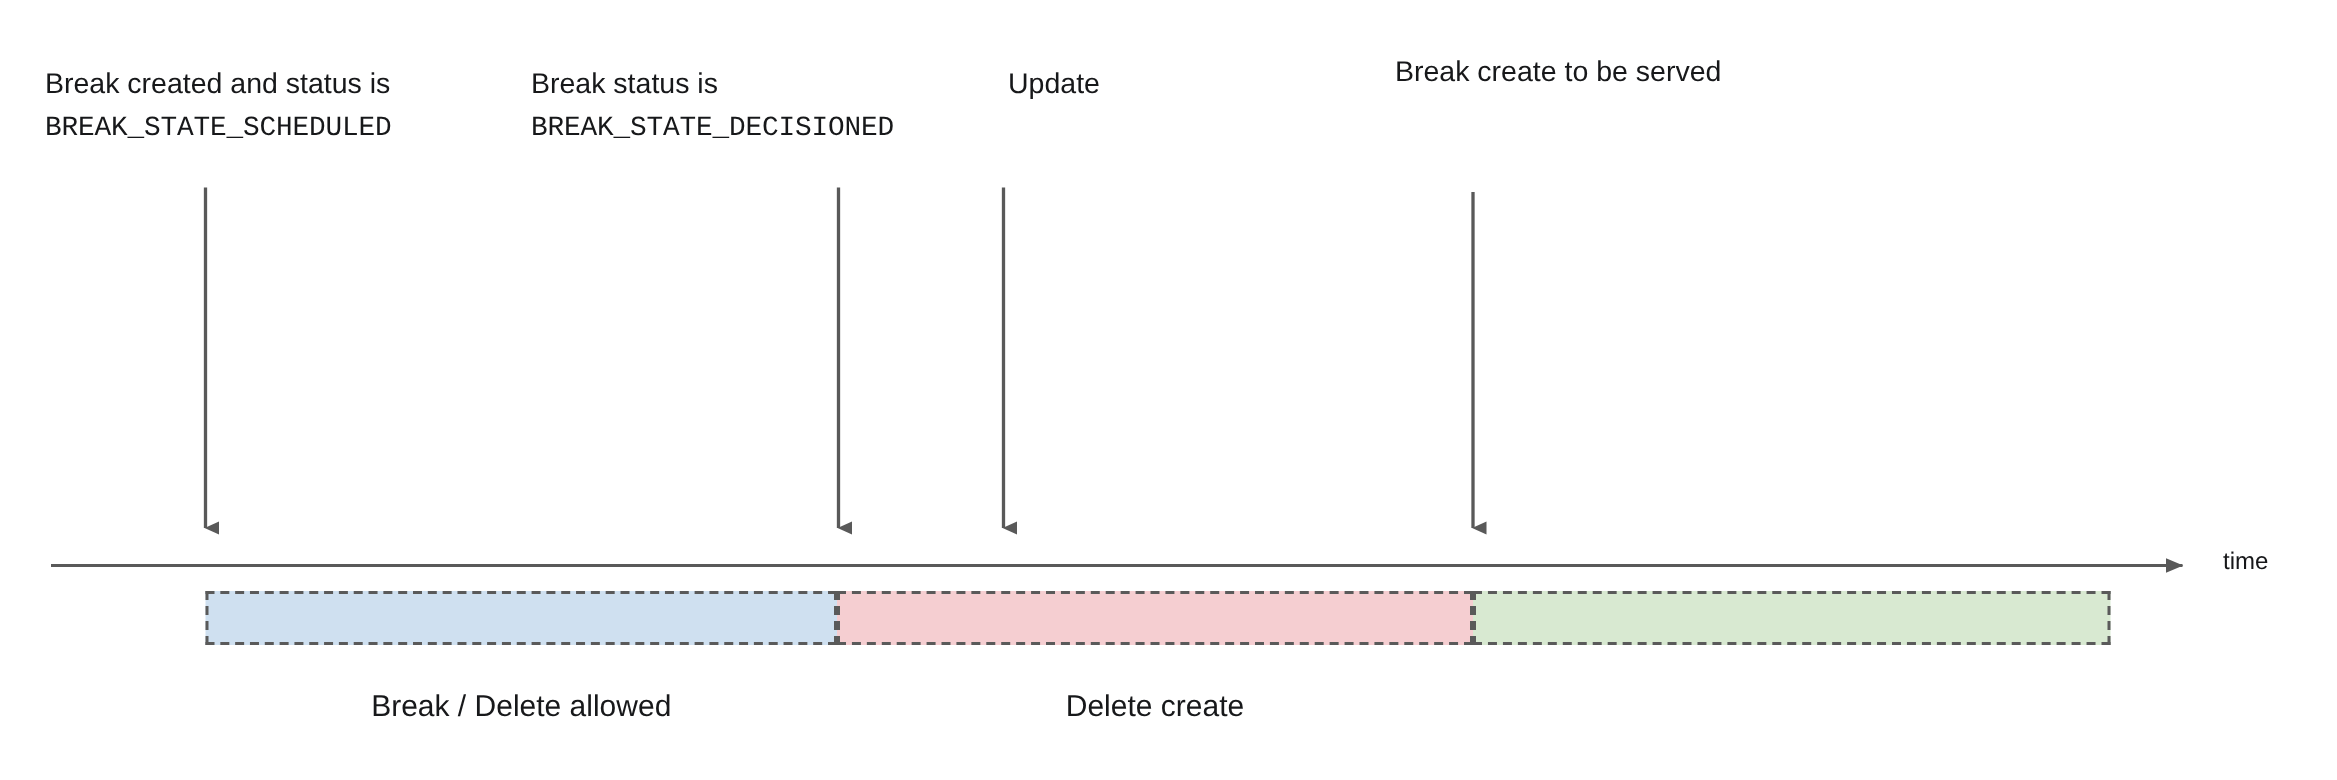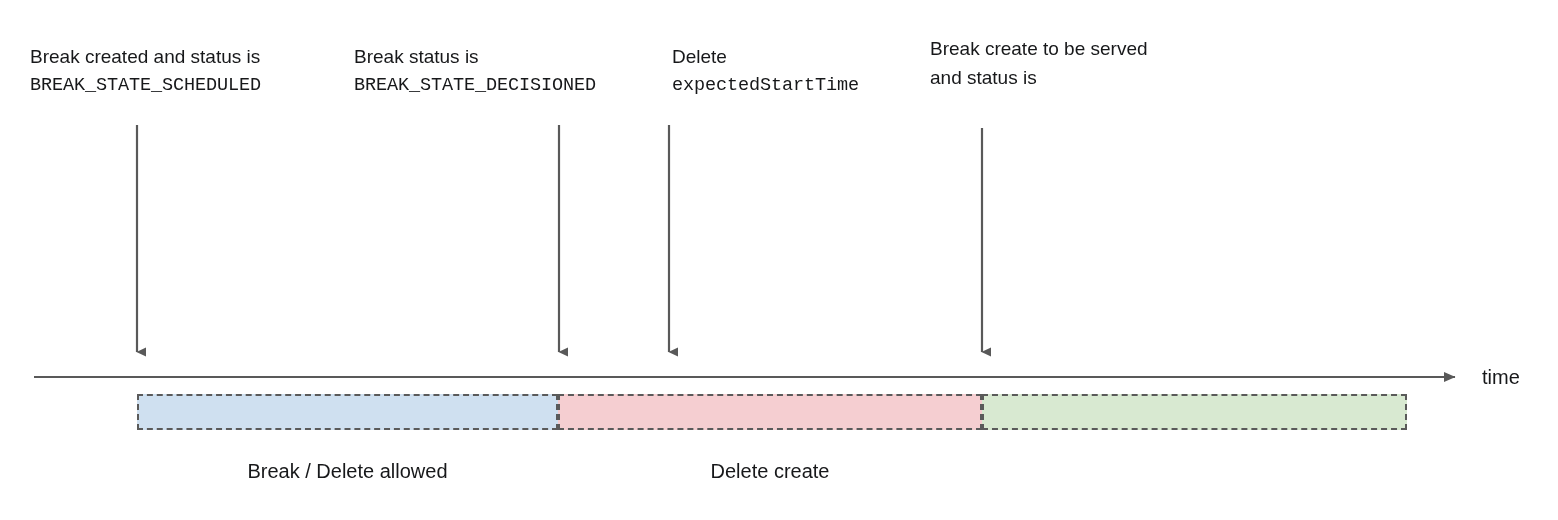--- a/index.html
+++ b/index.html
@@ -48,21 +48,21 @@
     position: absolute;
     top: 394px;
     height: 36px;
     box-sizing: border-box;
     border: 2px dashed #5a5a5a;
   }
 
   
   .axis-caption {
     position: absolute;
-    font-size: 20px;
+    font-size: 16px;
     color: #17181a;
     font-family: "Liberation Sans", sans-serif;
   }
 
   
   .seg-caption {
     position: absolute;
     top: 458px;
     font-size: 20px;
     line-height: 26px;
@@ -102,27 +102,25 @@
     <div class="plain">Break status is</div>
     <div class="mono">BREAK_STATE_DECISIONED</div>
   </div>
 
   <div class="event-label" style="left:30px; top:42px;">
     <div class="plain">Break created and status is</div>
     <div class="mono">BREAK_STATE_SCHEDULED</div>
   </div>
 
   <div class="event-label" style="left:672px; top:42px;">
-    <div class="plain">Delete</div>
-    <div class="mono">expectedStartTime</div>
+    <div class="plain">Update</div>
   </div>
 
   <div class="event-label" style="left:930px; top:34px;">
     <div class="plain">Break create to be served</div>
-    <div class="plain">and status is</div>
   </div>
 
   <div class="bar" style="left:137px; width:421px; background:#cfe0f0;"></div>
   <div class="bar" style="left:558px; width:424px; background:#f5ced1;"></div>
   <div class="bar" style="left:982px; width:425px; background:#d8e9d1;"></div>
 
   <div class="axis-caption" style="left:1482px; top:366px;">time</div>
 
   <div class="seg-caption" style="left:137px; width:421px;">Break / Delete allowed</div>
   <div class="seg-caption" style="left:558px; width:424px;">Delete create</div>

